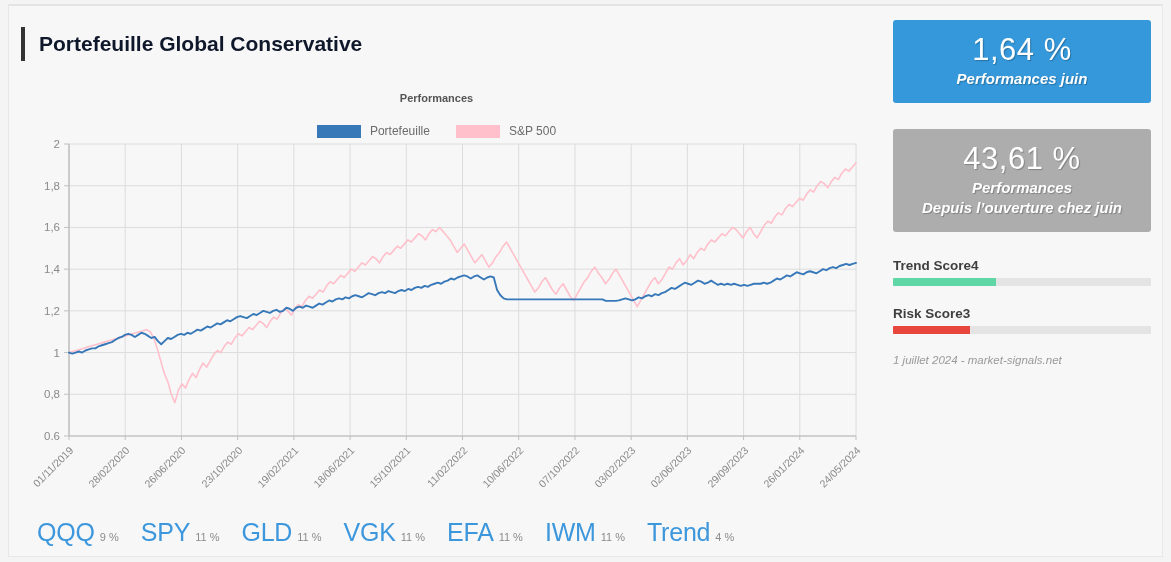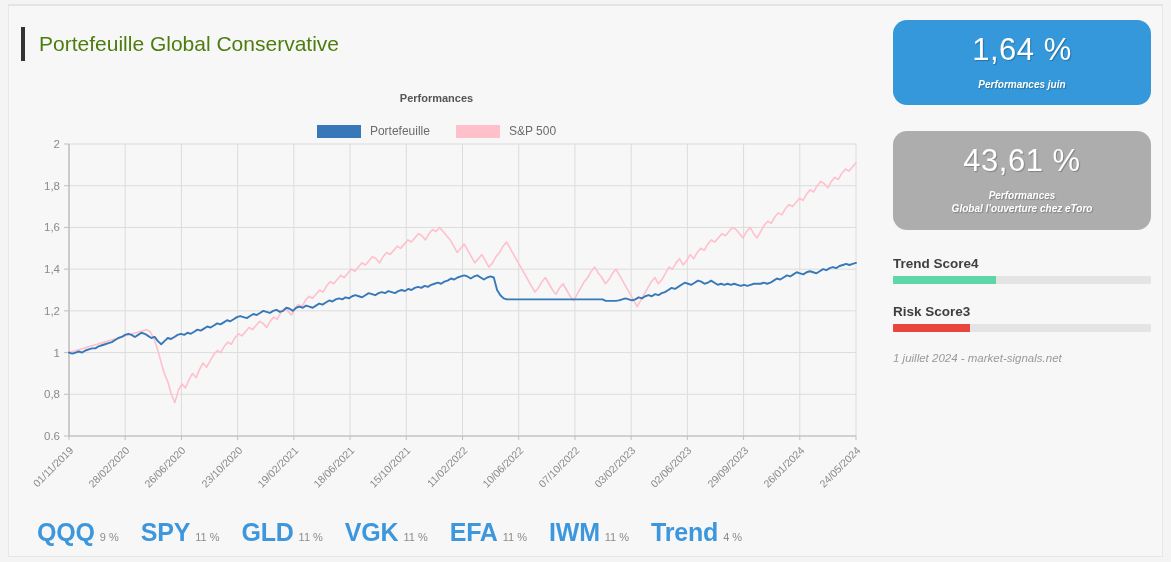--- a/index.html
+++ b/index.html
@@ -13,21 +13,21 @@
   #card{
     position:absolute;left:8px;top:4px;width:1155px;height:553px;
     background:#f7f7f7;
     border:1px solid #e7e7e7;
     border-top:2px solid #e4e4e4;
     box-sizing:border-box;
   }
   
   #header{position:absolute;left:12px;top:16px;height:44px;display:flex;align-items:center;}
   #title-bar{width:4px;height:34px;background:#333333;margin-right:14px;}
-  #page-title{font-size:21px;color:#4d7c0f;font-weight:400;white-space:nowrap;}
+  #page-title{font-size:21px;color:#0f172a;font-weight:700;white-space:nowrap;}
 
   
   #chart-block{position:absolute;left:0px;top:78px;width:870px;height:420px;}
   #chart-title{
     position:absolute;left:0;top:8px;width:855px;text-align:center;
     font-size:11px;font-weight:bold;color:#555;
   }
   #legend{
     position:absolute;left:0;top:40px;width:855px;
     display:flex;justify-content:center;align-items:center;gap:26px;
@@ -48,34 +48,34 @@
     white-space:nowrap;
     text-align:right;
   }
 
   
   #holdings{
     position:absolute;left:28px;top:512px;
     display:flex;align-items:baseline;gap:22px;
   }
   .holding{display:flex;align-items:baseline;gap:5px;}
-  .holding-ticker{font-size:25px;color:#3d97dd;font-weight:700;letter-spacing:-0.2px;}
+  .holding-ticker{font-size:25px;color:#3d97dd;font-weight:400;letter-spacing:-0.2px;}
   .holding-weight{font-size:11px;color:#8c8c8c;}
 
   
   #rail{position:absolute;left:884px;top:14px;width:262px;}
   .kpi{
-    width:258px;border-radius:14px;color:#ffffff;text-align:center;
+    width:258px;border-radius:3px;color:#ffffff;text-align:center;
     padding:12px 6px 14px 6px;box-sizing:border-box;margin-bottom:26px;
     text-shadow:1px 1px 1px rgba(0,0,0,.25);
   }
   .kpi-blue{background:#3498db;}
   .kpi-gray{background:#adadad;}
   .kpi-value{font-size:31px;font-weight:400;line-height:1.15;letter-spacing:.5px;}
-  .kpi-sub{font-size:10px;font-style:italic;font-weight:bold;line-height:1.35;margin-top:10px;}
+  .kpi-sub{font-size:15px;font-style:italic;font-weight:bold;line-height:1.35;margin-top:1px;}
 
   .score{width:258px;margin-bottom:20px;}
   .score-row{display:flex;justify-content:flex-start;align-items:baseline;margin-bottom:5px;}
   .score-label{font-size:13.5px;color:#3f3f3f;font-weight:bold;}
   .score-value{font-size:13.5px;color:#3f3f3f;font-weight:bold;}
   .score-track{width:100%;height:8px;background:#e4e4e4;border-radius:1px;overflow:hidden;}
   .score-fill{height:100%;display:block;}
   #footnote{font-size:11.5px;color:#9a9a9a;font-style:italic;margin-top:3px;}
 </style>
 </head>
@@ -221,21 +221,21 @@
         <div class="kpi kpi-blue" style="background: rgb(52, 152, 219);">
           <div class="kpi-value">1,64 %</div>
           <div class="kpi-sub">
             <div>Performances juin</div>
           </div>
         </div>
         <div class="kpi kpi-gray" style="background: rgb(173, 173, 173);">
           <div class="kpi-value">43,61 %</div>
           <div class="kpi-sub">
             <div>Performances</div>
-            <div>Global l’ouverture chez eToro</div>
+            <div>Depuis l’ouverture chez juin</div>
           </div>
         </div>
       </div>
     <div id="scores">
         <div class="score">
           <div class="score-row">
             <span class="score-label">Trend Score</span>
             <span class="score-value">4</span>
           </div>
           <div class="score-track">

